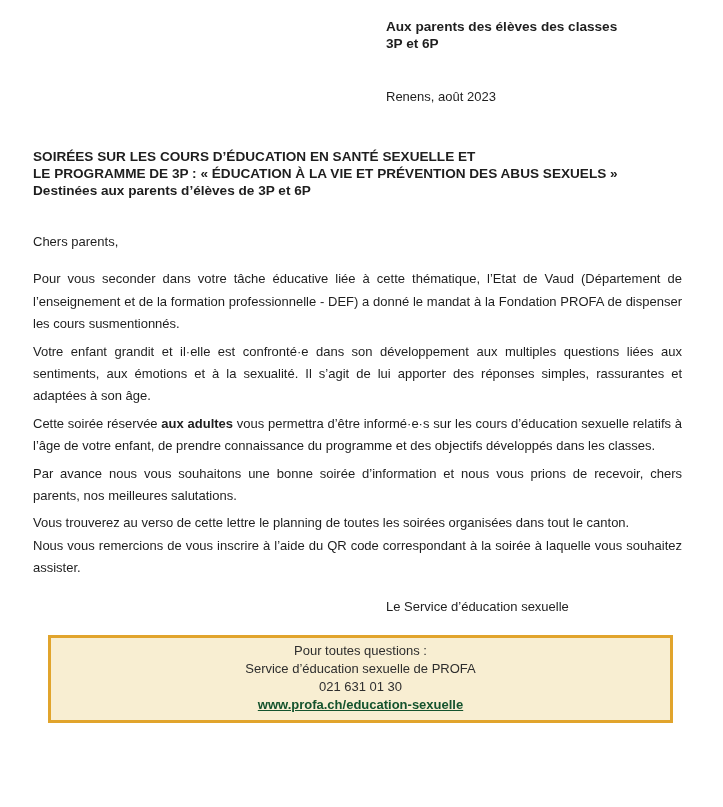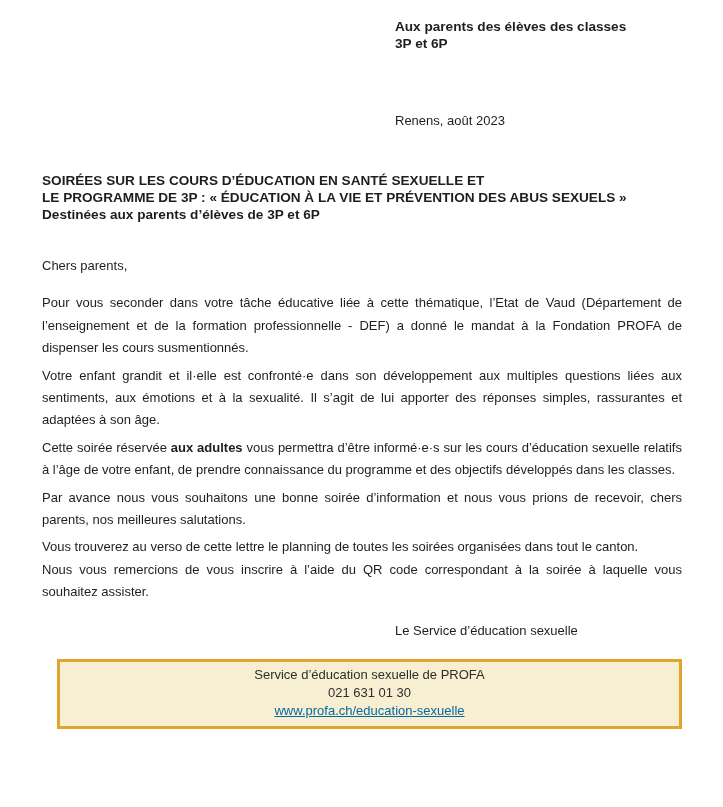--- a/index.html
+++ b/index.html
@@ -6,33 +6,33 @@
   html, body {
     width: 723px;
     background: #ffffff;
     font-family: "Liberation Sans", sans-serif;
     color: #1e1e1e;
   }
   .page {
     width: 723px;
     height: 807px;
     background: #ffffff;
-    padding: 18px 41px 0 42px;
+    padding: 18px 41px 0 33px;
     overflow: hidden;
   }
   
   .recipient {
     margin-left: 353px;
     font-weight: bold;
     font-size: 13.6px;
     line-height: 17px;
   }
   .dateline {
     margin-left: 353px;
-    margin-top: 60px;
+    margin-top: 36px;
     font-size: 13px;
     line-height: 17px;
   }
   
   .letter-title {
     margin-top: 43px;
     font-weight: bold;
     font-size: 13.6px;
     line-height: 17px;
   }
@@ -62,23 +62,24 @@
     width: 625px;
     border: 3px solid #e1a42c;
     background: #f8eed2;
     text-align: center;
     padding: 4px 10px 6px 10px;
     font-size: 13px;
     line-height: 18px;
     color: #2e2e2e;
   }
   .info-box a.profa-link {
-    color: #0369a1;
+    color: #14532d;
     text-decoration: underline;
     cursor: pointer;
+    font-weight: bold;
   }
 </style>
 </head>
 <body>
 
 <div class="page">
 
   <div class="recipient">
     <div>Aux parents des élèves des classes</div>
     <div>3P et 6P</div>
@@ -101,18 +102,19 @@
 
   <p class="body-par"><span>Cette soirée réservée </span><b>aux adultes</b><span> vous permettra d’être informé·e·s sur les cours d’éducation sexuelle relatifs à l’âge de votre enfant, de prendre connaissance du programme et des objectifs développés dans les classes.</span></p>
 
   <p class="body-par">Par avance nous vous souhaitons une bonne soirée d’information et nous vous prions de recevoir, chers parents, nos meilleures salutations.</p>
 
   <p class="body-par"><span>Vous trouverez au verso de cette lettre le planning de toutes les soirées organisées dans tout le canton.</span><br><span>Nous vous remercions de vous inscrire à l’aide du QR code correspondant à la soirée à laquelle vous souhaitez assister.</span></p>
 
   <div class="signoff">Le Service d’éducation sexuelle</div>
 
   <div class="info-box">
+    <div>Pour toutes questions :</div>
     <div>Service d’éducation sexuelle de PROFA</div>
     <div>021 631 01 30</div>
     <div><a class="profa-link">www.profa.ch/education-sexuelle</a></div>
   </div>
 
 </div>
 
 </body></html>

